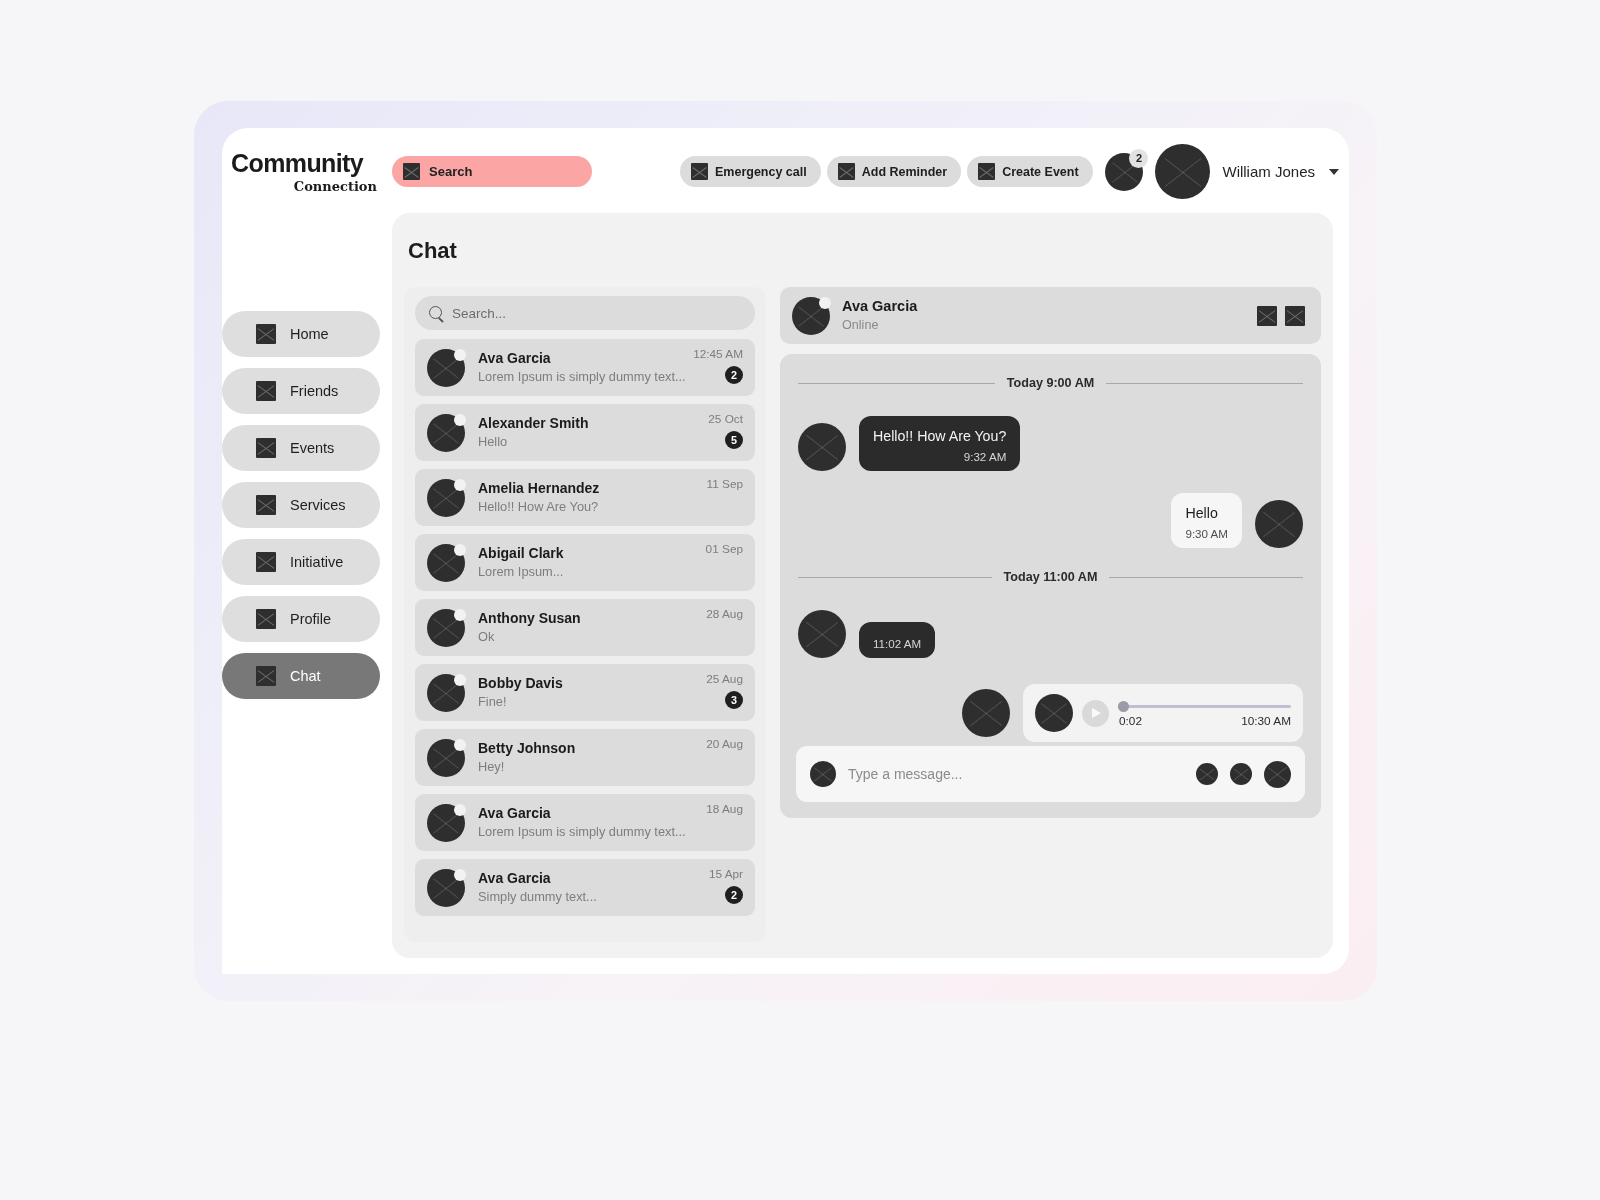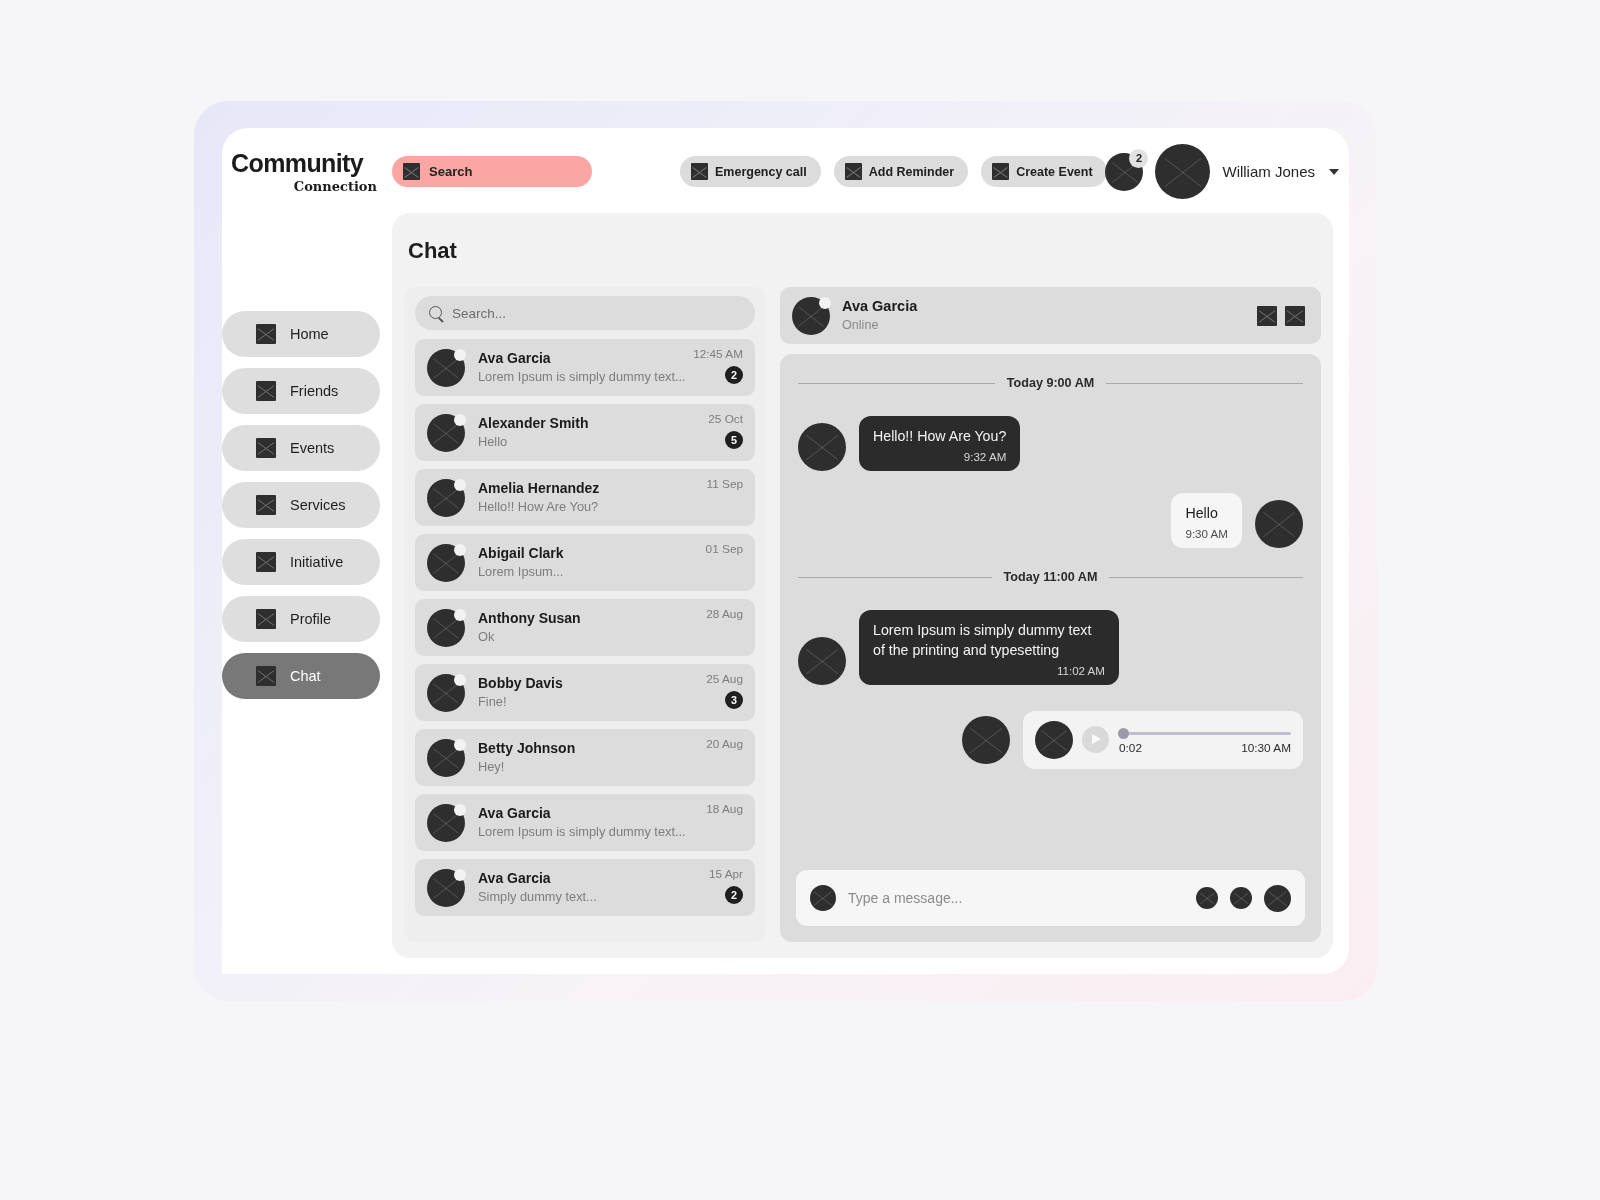--- a/index.html
+++ b/index.html
@@ -65,21 +65,21 @@
     flex: 0 0 auto;
     border-radius: 1px;
   }
   .xbox::before, .xbox::after {
     content: ""; position: absolute; left: 0; top: 50%;
     width: 100%; height: 1px; background: #6a6a6a;
   }
   .xbox::before { transform: rotate(36deg); }
   .xbox::after  { transform: rotate(-36deg); }
 
-  .actions { position: absolute; left: 458px; top: 28px; display: flex; gap: 13px; }
+  .actions { position: absolute; left: 458px; top: 28px; display: flex; gap: 6px; }
   .act-pill {
     height: 31px; background: #dcdcdc; border-radius: 16px;
     display: flex; align-items: center; gap: 7px; padding: 0 14px 0 11px;
   }
   .act-pill .lbl { font-size: 12.5px; color: #1e1e1e; font-weight: 600; white-space: nowrap; }
 
   .profile-zone { position: absolute; right: 10px; top: 16px; display: flex; align-items: center; gap: 12px; }
   .avatar {
     border-radius: 50%; background: #2e2e2e; position: relative; flex: 0 0 auto;
   }
@@ -190,21 +190,21 @@
     display: flex; align-items: center; padding: 0 16px 0 12px;
   }
   .conv-head .row-av { width: 38px; height: 38px; }
   .ch-txt { margin-left: 12px; }
   .ch-name { font-size: 14.5px; font-weight: 700; color: #1b1b1b; line-height: 1.35; }
   .ch-stat { font-size: 12.6px; color: #8a8a8a; line-height: 1.35; }
   .ch-icons { margin-left: auto; display: flex; gap: 8px; }
   .ch-icons .xbox { width: 20px; height: 20px; }
 
   .thread {
-    margin-top: 10px; height: 588px;
+    margin-top: 10px; height: 464px;
     background: #dcdcdc; border-radius: 12px;
     position: relative; padding: 22px 18px 0 18px;
   }
   .daysep { display: flex; align-items: center; gap: 12px; margin-bottom: 26px; }
   .daysep .line { flex: 1; height: 1px; background: #a9a9a9; }
   .daysep .lbl { font-size: 12.6px; font-weight: 700; color: #2b2b2b; white-space: nowrap; }
 
   .msg { display: flex; align-items: flex-end; gap: 13px; margin-bottom: 22px; }
   .msg.out { flex-direction: row-reverse; }
   .msg .avatar { width: 48px; height: 48px; }
@@ -511,21 +511,20 @@
 
             <div class="daysep" style="">
               <span class="line"></span>
               <span class="lbl">Today 11:00 AM</span>
               <span class="line"></span>
             </div>
 
             <div class="msg in">
               <div class="avatar"></div>
               <div class="bubble in">
-                <div class="txt">Lorem Ipsum is simply dummy text of the printing and typesetting</div>
                 <div class="tm">11:02 AM</div>
               </div>
             </div>
 
             <div class="audio-row">
               <div class="avatar" style="width:48px;height:48px;"></div>
               <div class="audio-card">
                 <div class="avatar"></div>
                 <div class="play"></div>
                 <div class="track">

